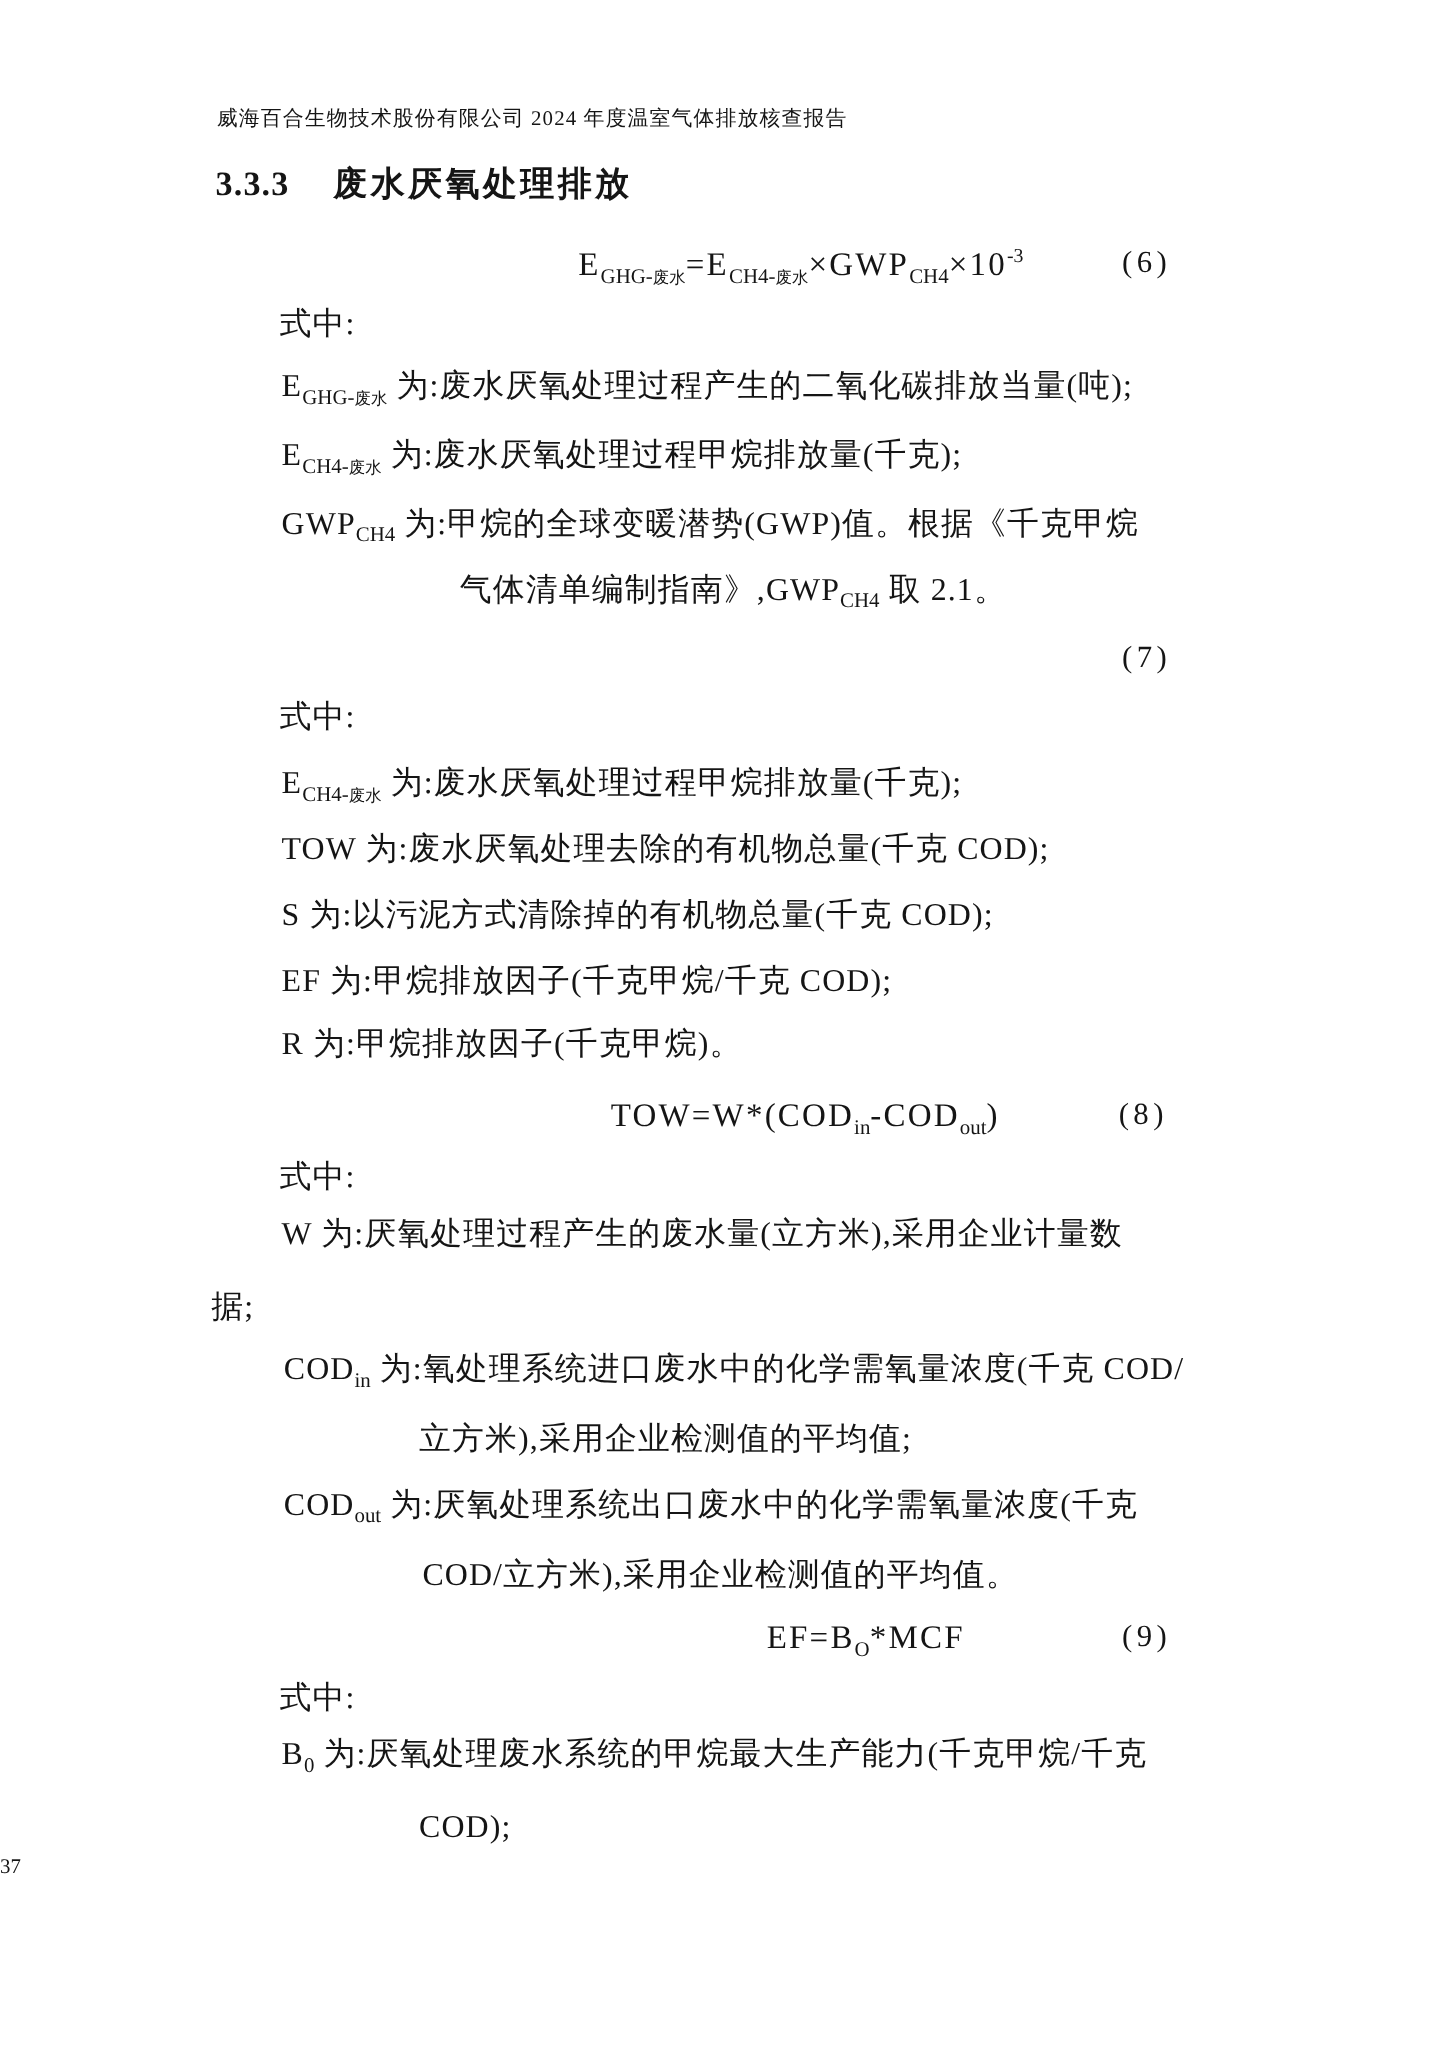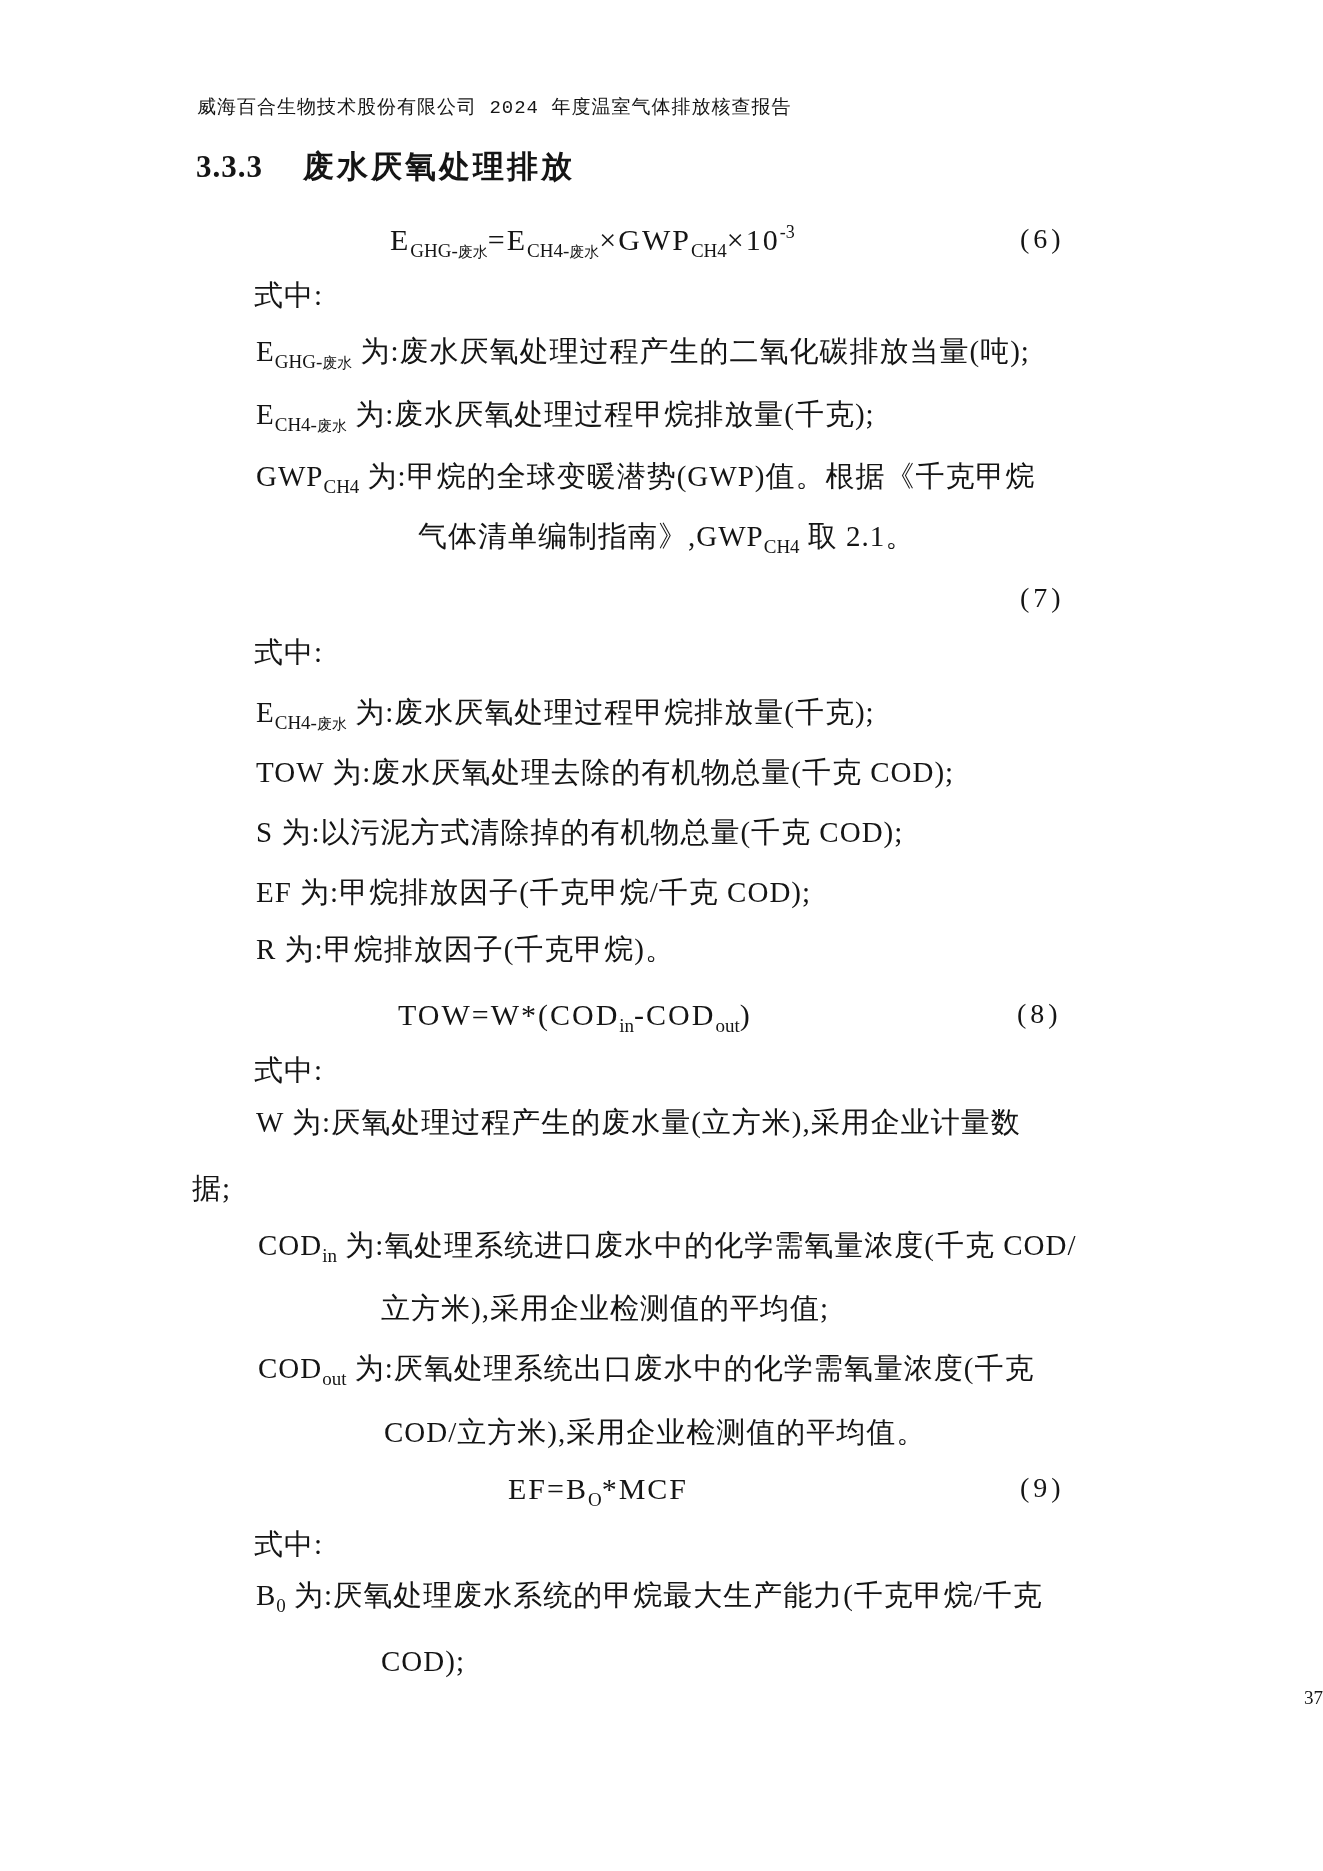--- a/index.html
+++ b/index.html
@@ -6,30 +6,30 @@
   .page{
     position:relative;
     width:1323px;height:1871px;
     margin:0 auto;
     background:#ffffff;
     font-family:"Liberation Serif","DejaVu Serif",serif;
     color:#151515;
     overflow:hidden;
   }
   .ln{position:absolute;white-space:nowrap;font-size:29px;line-height:1.25;letter-spacing:1px;}
-  .doc-header{font-size:19px;letter-spacing:1px;font-family:Liberation Mono, monospace;}
+  .doc-header{font-size:19px;letter-spacing:1px;}
   .heading{font-size:31px;font-weight:bold;letter-spacing:3px;font-family:Liberation Serif, serif;}
   .heading .hnum{margin-right:40px;letter-spacing:1px;}
-  .formula-line{left:0;top:0;width:1066px;letter-spacing:2px;font-size:30px;}
+  .formula-line{left:0;top:0;width:1066px;letter-spacing:2px;font-size:30px;text-align:center;}
   .fnum{position:absolute;left:1020px;letter-spacing:4px;font-size:28px;}
   .sub{display:inline-block;vertical-align:-7px;letter-spacing:0;}
   .sub-lat{font-size:19px;}
   .sub-cjk{font-size:15px;}
   .sup{font-size:18px;vertical-align:12px;letter-spacing:0;}
-  .pagenum{width:1323px;text-align:right;font-size:19px;letter-spacing:0;}
+  .pagenum{width:1323px;text-align:left;font-size:19px;letter-spacing:0;}
 </style>
 </head>
 <body>
 
 <div class="page">
 
   <div class="ln doc-header" style="left:197px;top:97px">
     <span>威海百合生物技术股份有限公司 2024 年度温室气体排放核查报告</span>
   </div>
 

